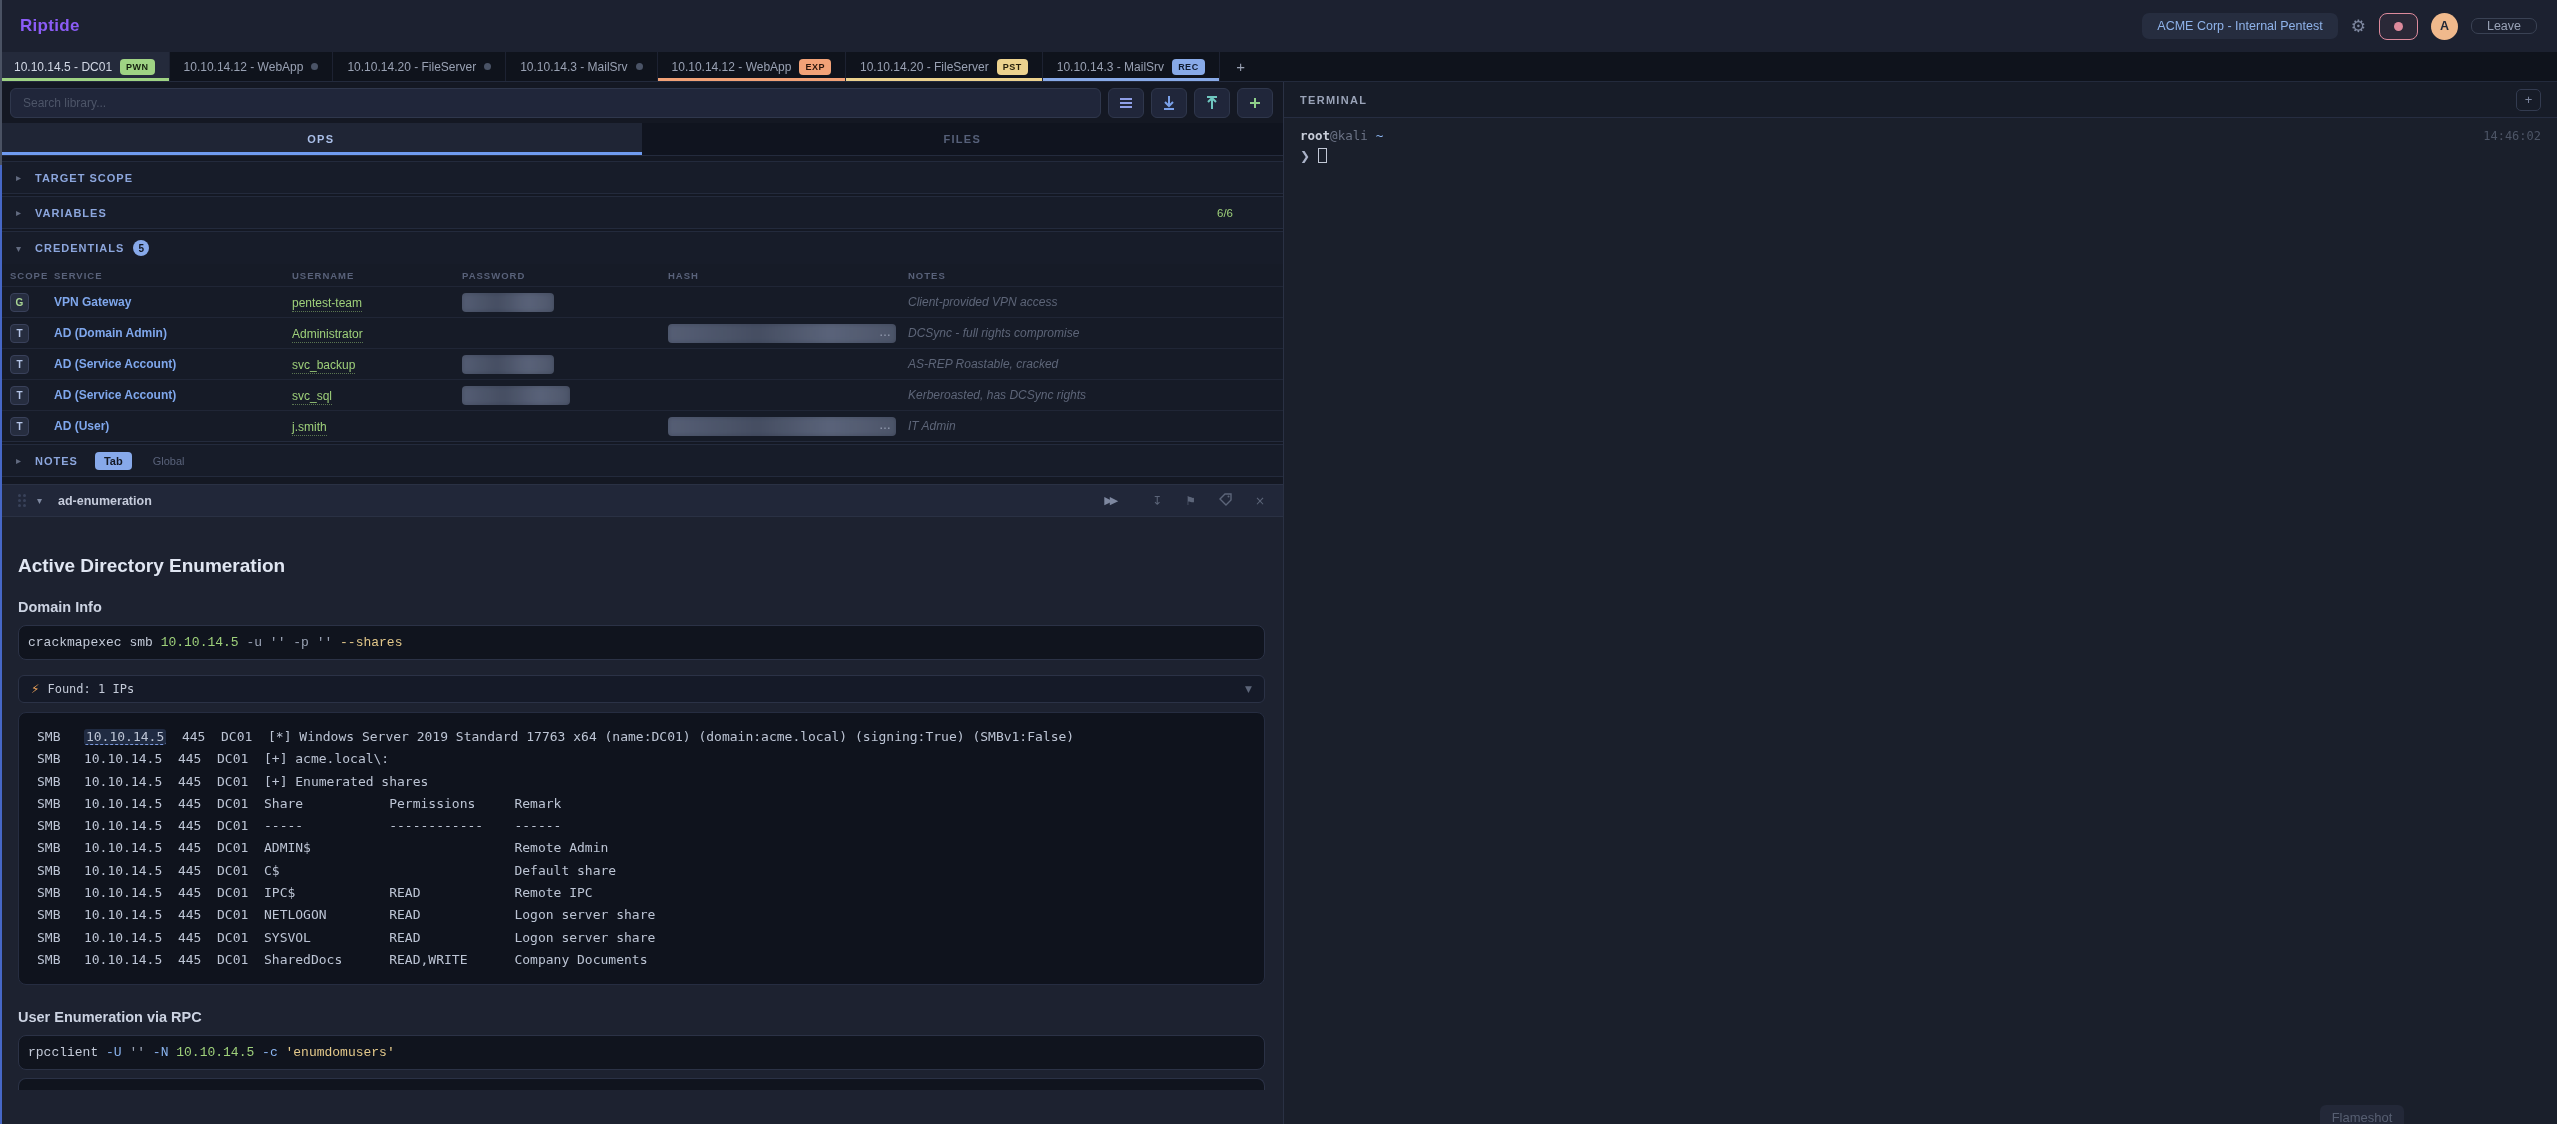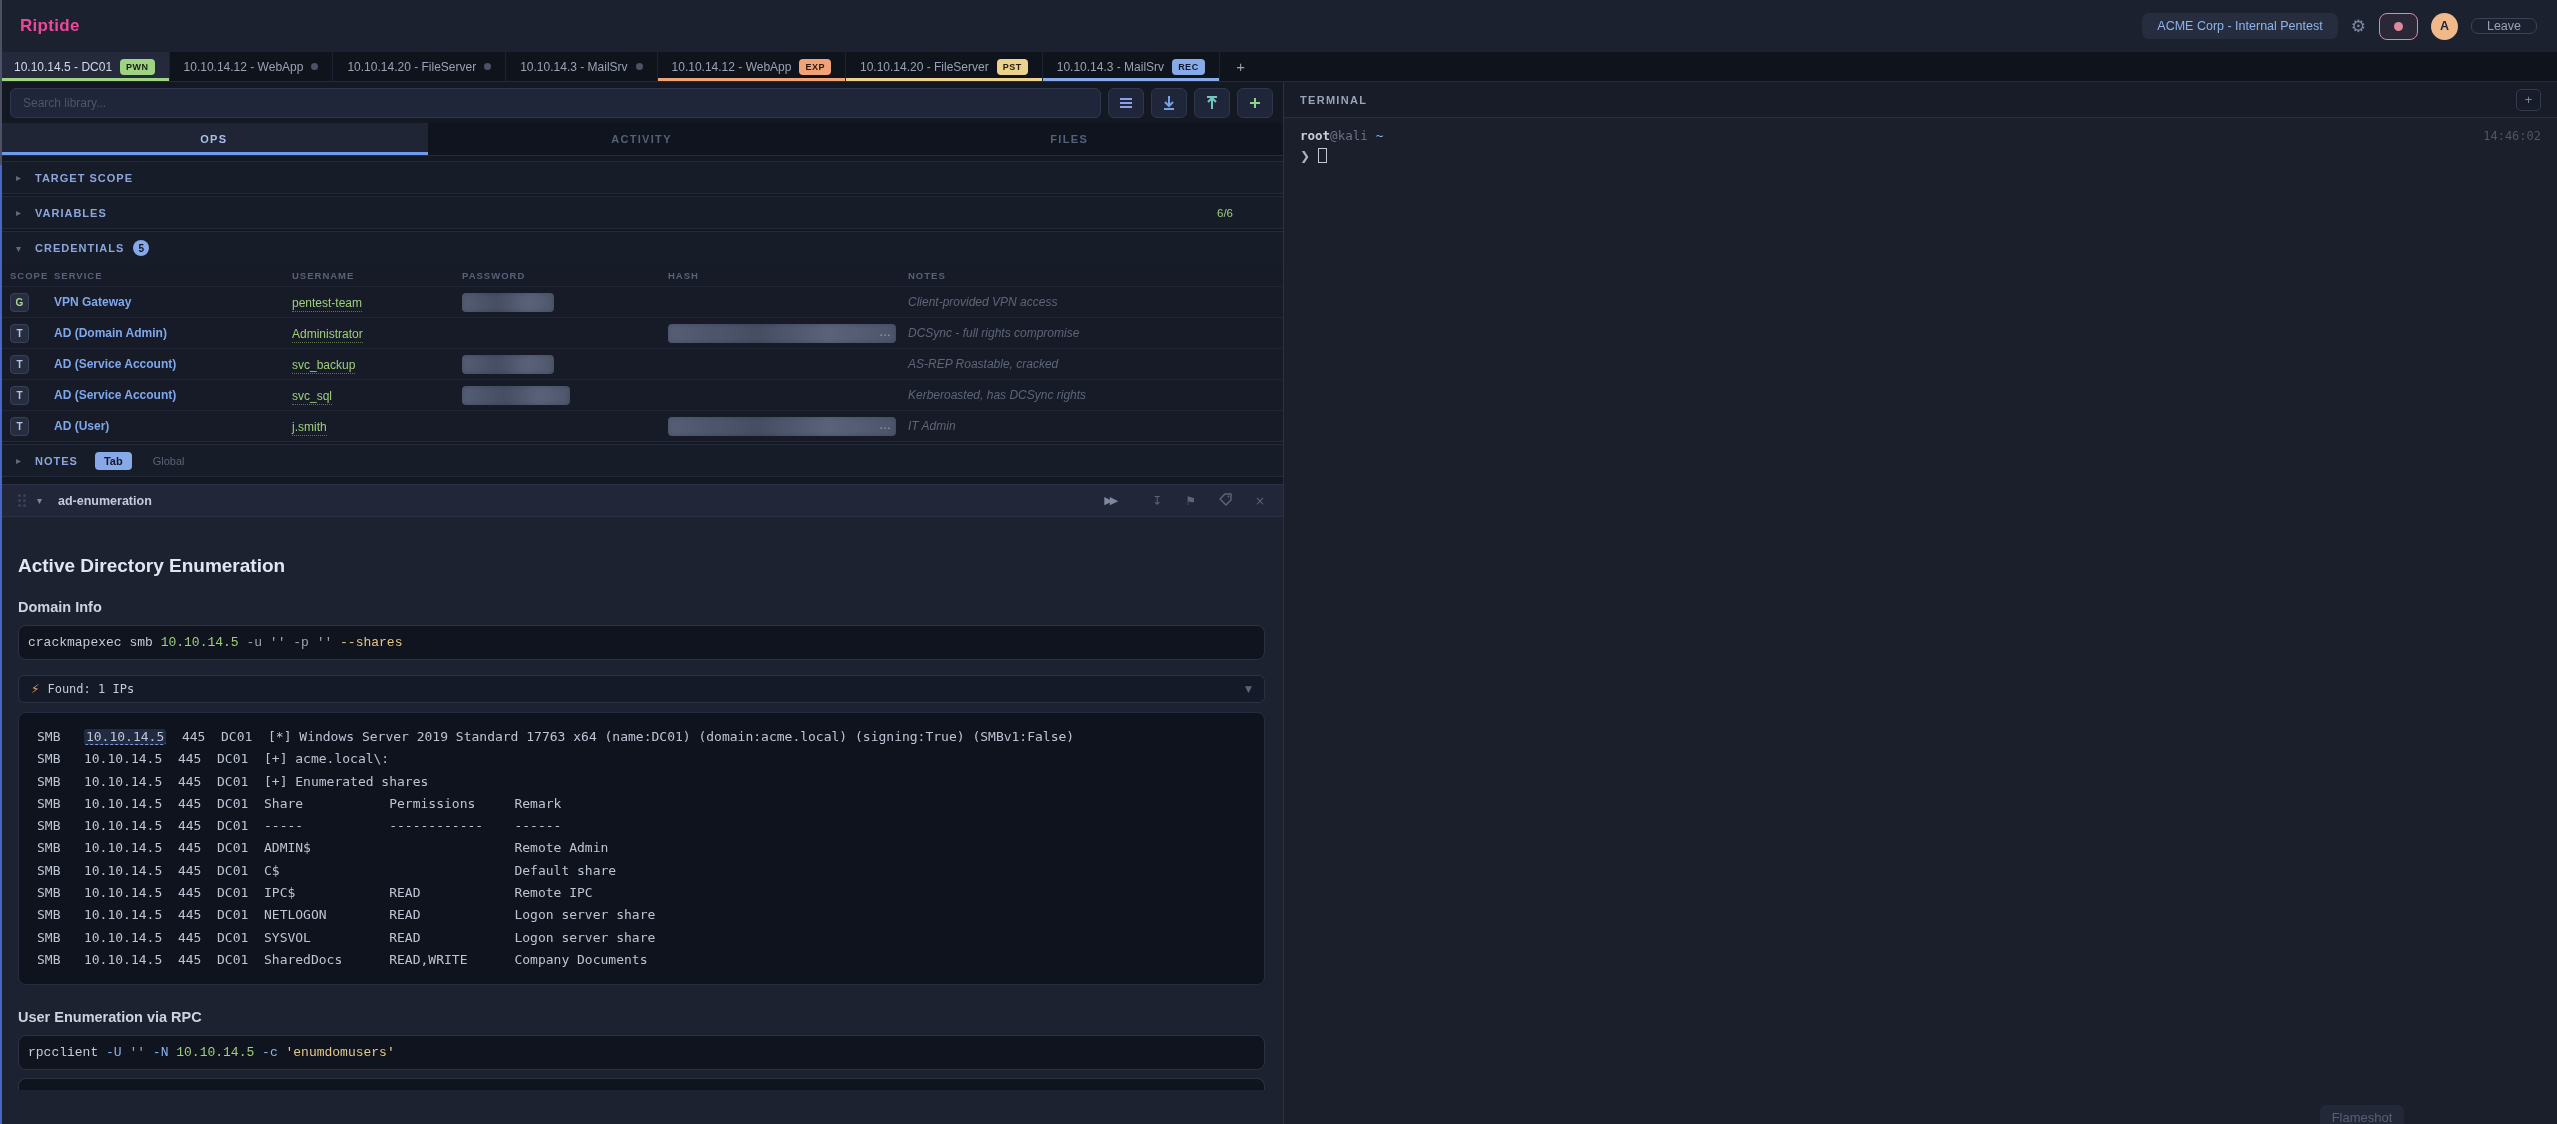--- a/index.html
+++ b/index.html
@@ -2,21 +2,21 @@
 <html><head>
 <meta charset="utf-8">
 <style>
   * { margin:0; padding:0; box-sizing:border-box; }
   html,body { background:#0d1018; }
   body { font-family:"Liberation Sans","DejaVu Sans",sans-serif; }
   #root { position:relative; width:2557px; height:1124px; background:#141823; overflow:hidden; }
 
   
   .topbar { height:52px; background:#1c2130; display:flex; align-items:center; justify-content:space-between; padding:0 20px; }
-  .app-title { color:#ec4899; font-size:17px; font-weight:bold; letter-spacing:.3px; }
+  .app-title { color:#8b5cf6; font-size:17px; font-weight:bold; letter-spacing:.3px; }
   .topbar-right { display:flex; align-items:center; gap:13px; }
   .project-pill { background:#262d3f; color:#8fb3ea; font-size:12.5px; padding:6px 15px; border-radius:7px; }
   .gear { color:#7e88a0; font-size:17px; font-family:"DejaVu Sans",sans-serif; cursor:default; }
   .rec-btn { width:39px; height:27px; border:1.5px solid #dd8a9c; border-radius:8px; background:rgba(221,138,156,.07); display:flex; align-items:center; justify-content:center; }
   .rec-dot { width:9px; height:9px; border-radius:50%; background:#dd8a9c; }
   .avatar { width:27px; height:27px; border-radius:50%; background:#f0b98c; color:#232836; font-size:12.5px; font-weight:bold; display:flex; align-items:center; justify-content:center; }
   .leave-btn { border:1px solid #3a4254; border-radius:7px; color:#98a1b5; font-size:12.5px; padding:0 15px; background:transparent; }
 
   
   .tabstrip { height:30px; background:#0f131c; display:flex; align-items:stretch; border-bottom:1px solid #232a3c; }
@@ -214,21 +214,20 @@
               <g stroke="#8fd08a" stroke-width="2">
                 <line x1="6" y1="1" x2="6" y2="11"></line>
                 <line x1="1" y1="6" x2="11" y2="6"></line>
               </g>
             </svg>
         </div>
       </div>
 
       <div class="panel-tabs">
         <div class="panel-tab active">OPS</div>
-        <div class="panel-tab">ACTIVITY</div>
         <div class="panel-tab">FILES</div>
       </div>
 
       <div class="sections">
 
         <div class="section-row">
           <span class="caret">▸</span>
           <span class="section-label">TARGET SCOPE</span>
         </div>
 

